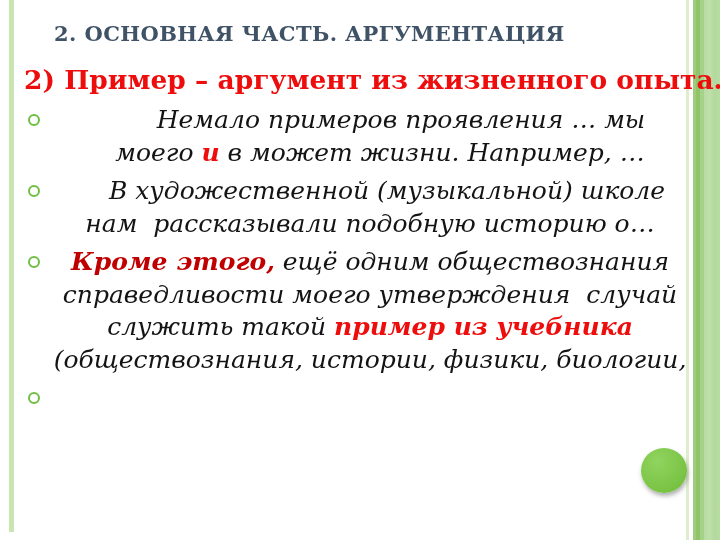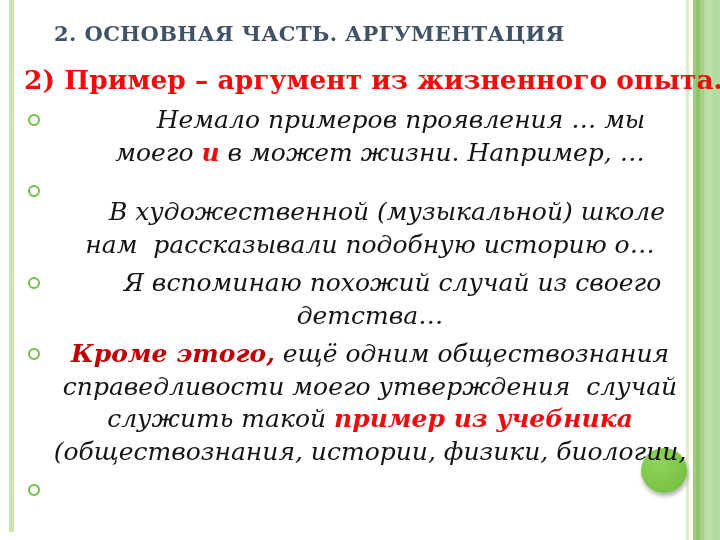--- a/index.html
+++ b/index.html
@@ -98,31 +98,22 @@
         <div class="bullet-lines">
           <div class="text-line" style="padding-left: 62px;"><span>Немало примеров проявления … мы</span></div>
           <div class="text-line" style="padding-left: 20px;"><span>моего </span><span class="seg-red">и</span><span> в может жизни. Например, …</span></div>
         </div>
       </div>
       <div class="bullet-row">
         <span class="bullet-marker">
           <span class="dot"></span>
         </span>
         <div class="bullet-lines">
-          <div class="text-line" style="padding-left: 34px; margin-top: 21px;"><span>В художественной (музыкальной) школе</span></div>
+          <div class="text-line" style="padding-left: 34px;"><span>В художественной (музыкальной) школе</span></div>
           <div class="text-line"><span>нам  рассказывали подобную историю о…</span></div>
-        </div>
-      </div>
-      <div class="bullet-row">
-        <span class="bullet-marker">
-          <span class="dot"></span>
-        </span>
-        <div class="bullet-lines">
-          <div class="text-line" style="padding-left: 45px;"><span>Я вспоминаю похожий случай из своего</span></div>
-          <div class="text-line"><span>детства…</span></div>
         </div>
       </div>
       <div class="bullet-row">
         <span class="bullet-marker">
           <span class="dot"></span>
         </span>
         <div class="bullet-lines">
           <div class="text-line"><span class="seg-darkred">Кроме этого,</span><span> ещё одним обществознания</span></div>
           <div class="text-line"><span>справедливости моего утверждения  случай</span></div>
           <div class="text-line"><span>служить такой </span><span class="seg-red">пример из учебника</span></div>

